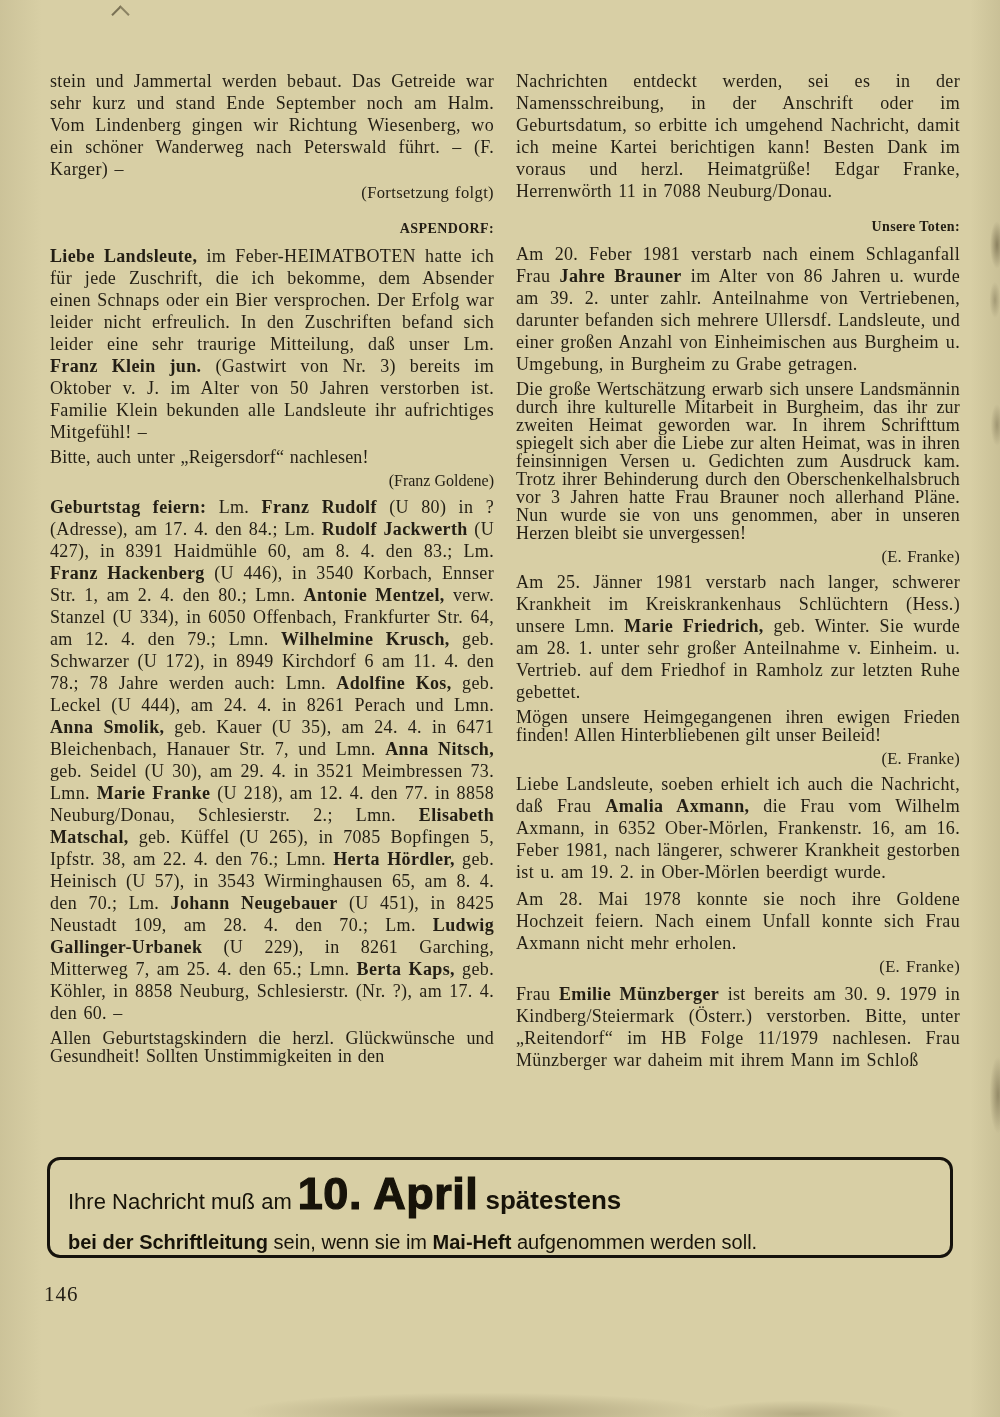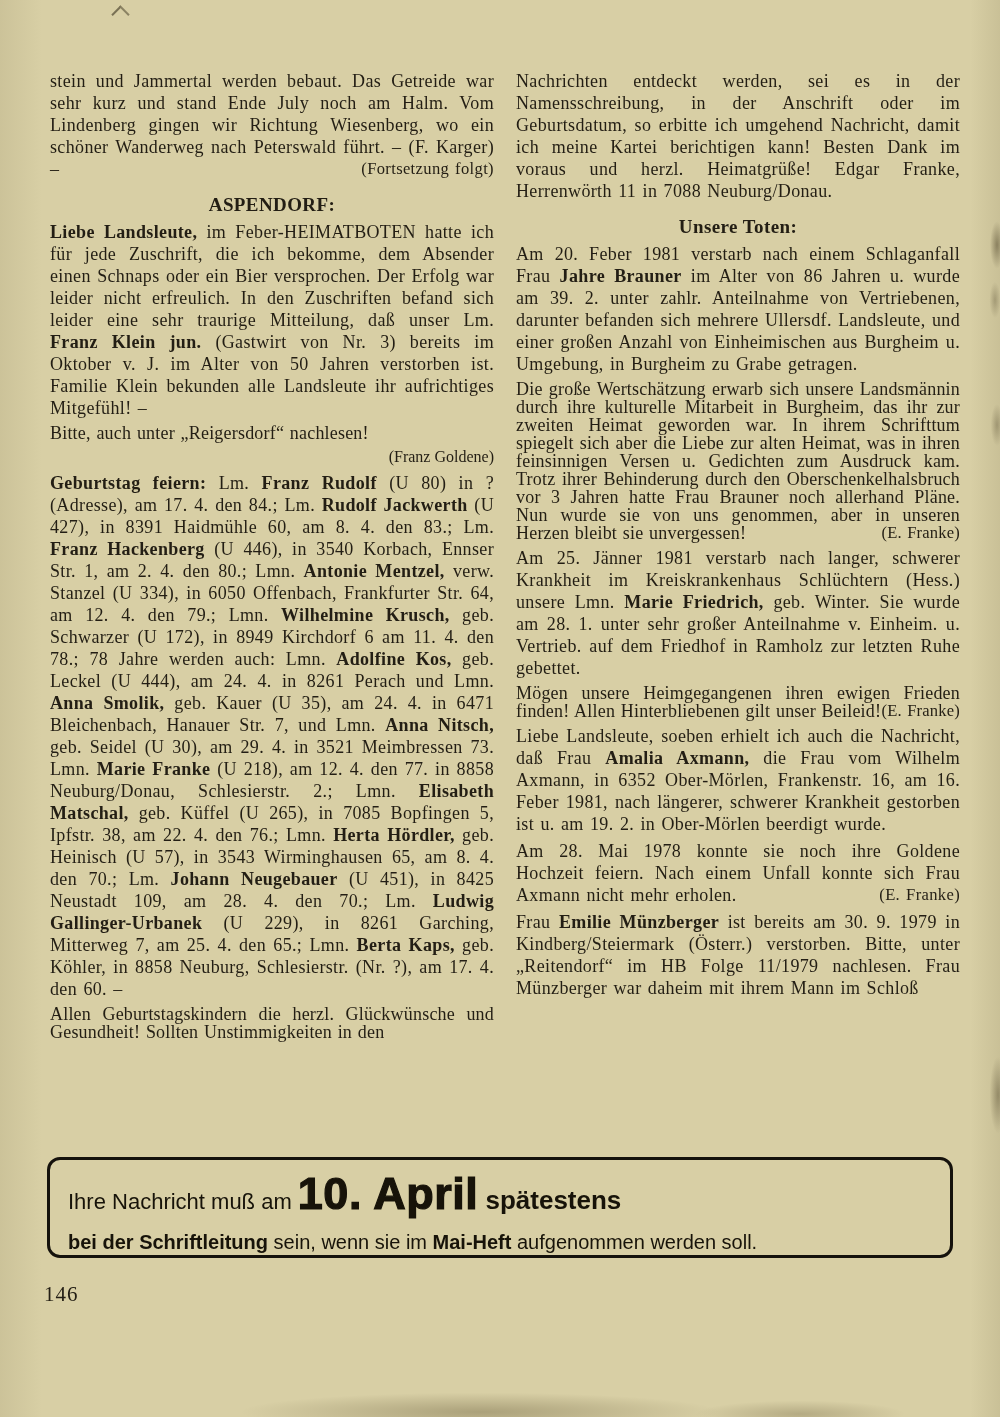--- a/index.html
+++ b/index.html
@@ -38,25 +38,25 @@
   .col > * + * { margin-top:5px; }
   .col > .heading { margin-top:14px; margin-bottom:2px; }
   .para {
     font-size:18px; line-height:22px;
     letter-spacing:.35px; word-spacing:1.5px;
     display:flow-root; hyphens:auto;
   }
   .para.small { font-size:18px; line-height:18px; letter-spacing:.2px; word-spacing:1px; }
   .b { font-weight:bold; }
   .heading {
-    font-size:19px; line-height:22px; font-weight:bold;
-    text-align:center; letter-spacing:.4px;
+    font-size:14px; line-height:22px; font-weight:bold;
+    text-align:right; letter-spacing:.4px;
   }
   .sigline { text-align:right; font-size:16px; line-height:20px; }
-  .sig { float:right; font-size:.92em; }
+  .sig { float:right; font-size:.92em;margin-top:24px; }
   .notice {
     position:absolute; left:47px; top:1157px; width:906px; height:101px;
     border:3px solid #15120c; border-radius:13px;
     padding:10px 22px 10px 18px;
     font-family:"Liberation Sans","DejaVu Sans",sans-serif;
     color:#171309;
   }
   .n-line1 { line-height:48px; white-space:nowrap; }
   .n-line2 { line-height:24px; font-size:20px; margin-top:2px; white-space:nowrap; }
   .sz-md { font-size:22px; }
@@ -66,21 +66,21 @@
     position:absolute; left:44px; top:1282px;
     font-size:21px; letter-spacing:1px;
   }
 </style>
 </head>
 <body>
 
 <div class="page">
 
   <div class="col col-left">
-      <p class="para"><span>stein und Jammertal werden bebaut. Das Getreide war sehr kurz und stand Ende July noch am Halm. Vom Lindenberg gingen wir Richtung Wiesenberg, wo ein schöner Wanderweg nach Peterswald führt. – (F. Karger) –</span><span class="sig">(Fortsetzung folgt)</span></p>
+      <p class="para"><span>stein und Jammertal werden bebaut. Das Getreide war sehr kurz und stand Ende September noch am Halm. Vom Lindenberg gingen wir Richtung Wiesenberg, wo ein schöner Wanderweg nach Peterswald führt. – (F. Karger) –</span><span class="sig">(Fortsetzung folgt)</span></p>
       <h3 class="heading">ASPENDORF:</h3>
       <p class="para"><span class="b">Liebe Landsleute,</span><span> im Feber-HEIMATBOTEN hatte ich für jede Zuschrift, die ich bekomme, dem Absender einen Schnaps oder ein Bier versprochen. Der Erfolg war leider nicht erfreulich. In den Zuschriften befand sich leider eine sehr traurige Mitteilung, daß unser Lm. </span><span class="b">Franz Klein jun.</span><span> (Gastwirt von Nr. 3) bereits im Oktober v. J. im Alter von 50 Jahren verstorben ist. Familie Klein bekunden alle Landsleute ihr aufrichtiges Mitgefühl! –</span></p>
       <p class="para small"><span>Bitte, auch unter „Reigersdorf“ nachlesen!</span></p>
       <div class="sigline">(Franz Goldene)</div>
       <p class="para"><span class="b">Geburtstag feiern:</span><span> Lm. </span><span class="b">Franz Rudolf</span><span> (U 80) in ? (Adresse), am 17. 4. den 84.; Lm. </span><span class="b">Rudolf Jackwerth</span><span> (U 427), in 8391 Haidmühle 60, am 8. 4. den 83.; Lm. </span><span class="b">Franz Hackenberg</span><span> (U 446), in 3540 Korbach, Ennser Str. 1, am 2. 4. den 80.; Lmn. </span><span class="b">Antonie Mentzel,</span><span> verw. Stanzel (U 334), in 6050 Offenbach, Frankfurter Str. 64, am 12. 4. den 79.; Lmn. </span><span class="b">Wilhelmine Krusch,</span><span> geb. Schwarzer (U 172), in 8949 Kirchdorf 6 am 11. 4. den 78.; 78 Jahre werden auch: Lmn. </span><span class="b">Adolfine Kos,</span><span> geb. Leckel (U 444), am 24. 4. in 8261 Perach und Lmn. </span><span class="b">Anna Smolik,</span><span> geb. Kauer (U 35), am 24. 4. in 6471 Bleichenbach, Hanauer Str. 7, und Lmn. </span><span class="b">Anna Nitsch,</span><span> geb. Seidel (U 30), am 29. 4. in 3521 Meimbressen 73. Lmn. </span><span class="b">Marie Franke</span><span> (U 218), am 12. 4. den 77. in 8858 Neuburg/Donau, Schlesierstr. 2.; Lmn. </span><span class="b">Elisabeth Matschal,</span><span> geb. Küffel (U 265), in 7085 Bopfingen 5, Ipfstr. 38, am 22. 4. den 76.; Lmn. </span><span class="b">Herta Hördler,</span><span> geb. Heinisch (U 57), in 3543 Wirminghausen 65, am 8. 4. den 70.; Lm. </span><span class="b">Johann Neugebauer</span><span> (U 451), in 8425 Neustadt 109, am 28. 4. den 70.; Lm. </span><span class="b">Ludwig Gallinger-Urbanek</span><span> (U 229), in 8261 Garching, Mitterweg 7, am 25. 4. den 65.; Lmn. </span><span class="b">Berta Kaps,</span><span> geb. Köhler, in 8858 Neuburg, Schlesierstr. (Nr. ?), am 17. 4. den 60. –</span></p>
       <p class="para small"><span>Allen Geburtstagskindern die herzl. Glückwünsche und Gesundheit! Sollten Unstimmigkeiten in den</span></p>
     </div>
 
   <div class="col col-right">
       <p class="para"><span>Nachrichten entdeckt werden, sei es in der Namensschreibung, in der Anschrift oder im Geburtsdatum, so erbitte ich umgehend Nachricht, damit ich meine Kartei berichtigen kann! Besten Dank im voraus und herzl. Heimatgrüße! Edgar Franke, Herrenwörth 11 in 7088 Neuburg/Donau.</span></p>

